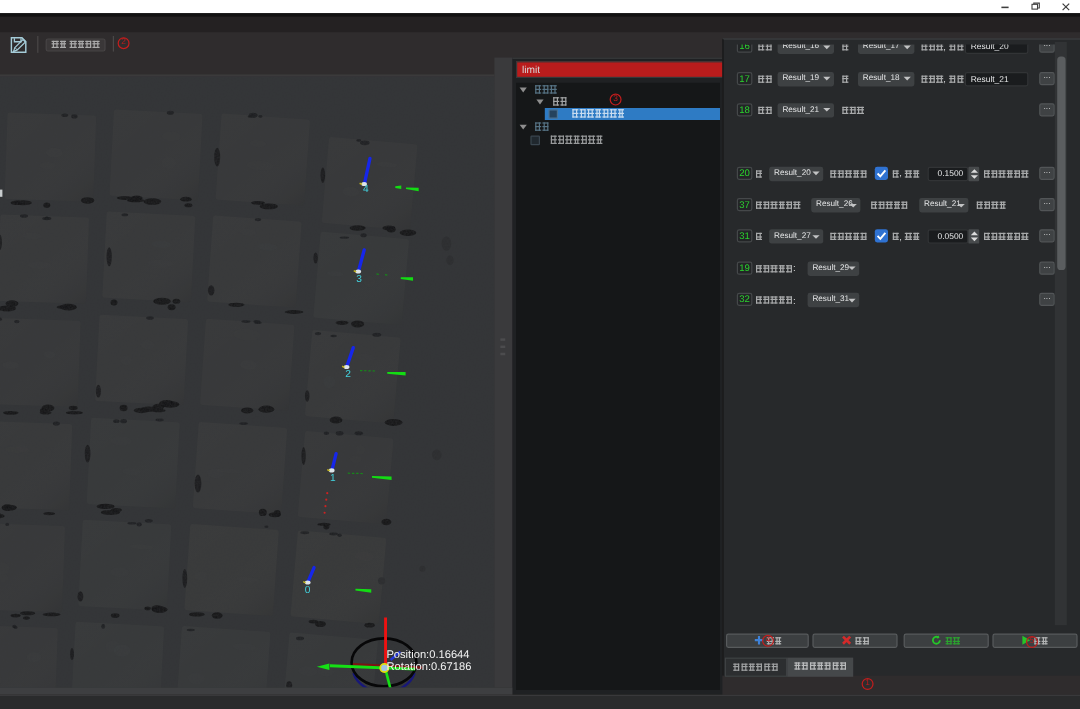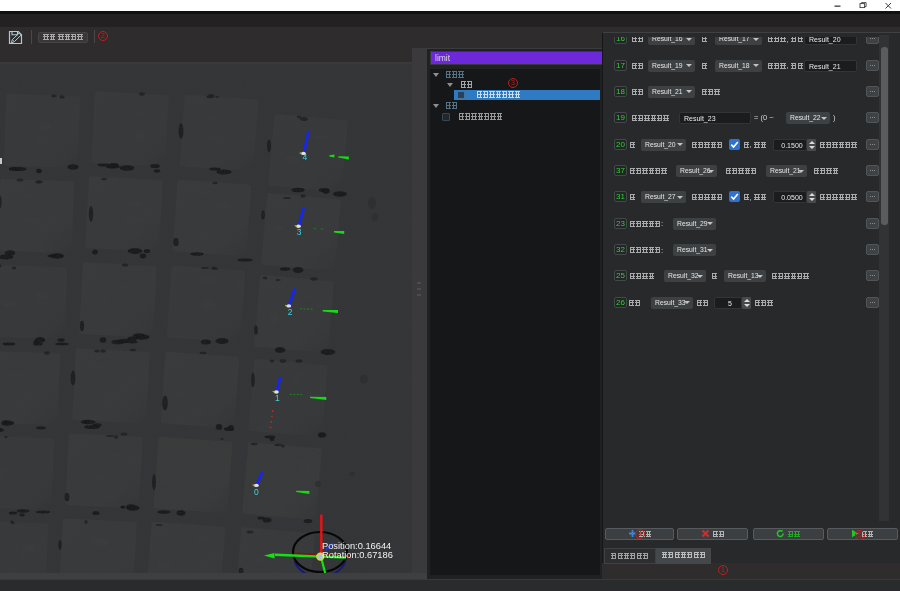--- a/index.html
+++ b/index.html
@@ -20,21 +20,21 @@
 #tool{position:absolute;left:0;top:27px;width:900px;height:37px;background:#2f2c2d}
 #tbtn{position:absolute;left:38px;top:31.5px;width:50px;height:11px;background:#3a3738;
   border:1px solid #474445;border-radius:2px;color:#d2d2d2;text-align:center;line-height:9px}
 .vsep{position:absolute;width:1px;background:#4a4848}
 
 #vpwrap{position:absolute;left:0;top:64px;width:412px;height:509px;background:#333537}
 #vptop{position:absolute;left:0;top:62px;width:412px;height:2px;background:#3b3a3b}
 #split{position:absolute;left:412px;top:48px;width:15px;height:525px;background:#3a3a3c}
 
 #mid{position:absolute;left:427px;top:48px;width:175px;height:531px;background:#1f2123;border-top:1px solid #3a3c3e}
-#search{position:absolute;left:3px;top:2px;width:194px;height:14px;background:#6d28d9;border:1px solid #36383a;
+#search{position:absolute;left:3px;top:2px;width:194px;height:14px;background:#b91c1c;border:1px solid #36383a;
   color:#d8dada;font-size:8.5px;line-height:12px;padding-left:4px}
 #tree{position:absolute;left:3px;top:20px;width:170px;height:506px;background:#151718;color:#d5d7d8;font-size:8px}
 .trow{position:absolute;left:0;width:170px;height:10px;line-height:10px}
 .tarr{position:absolute;width:0;height:0;border-left:3.5px solid transparent;border-right:3.5px solid transparent;
   border-top:4.5px solid #8e8e8e;top:3px}
 .steel{color:#6d94ab}
 .cbx{position:absolute;width:8px;height:8px;top:1px;border-radius:1px}
 
 #right{position:absolute;left:602px;top:32px;width:298px;height:531px;background:#27292b;
   border-top:1px solid #3e4042;border-left:1px solid #161616}
@@ -525,29 +525,20 @@
         <div class="inp" style="left:190px;top:0px;width:53px">Result_21</div>
         <div class="dots">...</div>
       </div>
       <div class="rrow" style="top:48.9px">
         <div class="badge">18</div>
         <div class="ct" style="left:17px;top:1.5px"><i class="h"></i><i class="h"></i></div>
         <div class="combo" style="left:34px;top:0px;width:47px"><span>Result_21</span><b class="ar"></b></div>
         <div class="ct" style="left:87px;top:1.5px"><i class="h"></i><i class="h"></i><i class="h"></i></div>
         <div class="dots">...</div>
       </div>
-      <div class="rrow" style="top:75.3px">
-        <div class="badge">19</div>
-        <div class="ct" style="left:17px;top:1.5px"><i class="h"></i><i class="h"></i><i class="h"></i><i class="h"></i><i class="h"></i><i class="h"></i></div>
-        <div class="inp" style="left:65px;top:0px;width:72px">Result_23</div>
-        <div class="lt" style="left:140px;top:1px">= (0 ~</div>
-        <div class="combo" style="left:172px;top:0px;width:44px"><span>Result_22</span><b class="ar"></b></div>
-        <div class="lt" style="left:219px;top:1px">)</div>
-        <div class="dots">...</div>
-      </div>
       <div class="rrow" style="top:101.6px">
         <div class="badge">20</div>
         <div class="ct" style="left:15px;top:1.5px"><i class="h"></i></div>
         <div class="combo" style="left:27px;top:0px;width:45px"><span>Result_20</span><b class="ar"></b></div>
         <div class="ct" style="left:77px;top:1.5px"><i class="h"></i><i class="h"></i><i class="h"></i><i class="h"></i><i class="h"></i></div>
         <div class="chk" style="left:115px;top:0px"><svg width="11" height="11" viewBox="0 0 11 11">
             <path d="M2.3 5.6 L4.6 8 L8.8 3" stroke="#fff" stroke-width="1.6" fill="none"></path>
           </svg></div>
         <div class="ct" style="left:129px;top:1.5px"><i class="h"></i>, <i class="h"></i><i class="h"></i></div>
         <div class="inp" style="left:159px;top:0px;width:34px;text-align:center">0.1500</div>
@@ -578,51 +569,29 @@
         <div class="ct" style="left:129px;top:1.5px"><i class="h"></i>, <i class="h"></i><i class="h"></i></div>
         <div class="inp" style="left:159px;top:0px;width:34px;text-align:center">0.0500</div>
         <div class="spn" style="left:193px;top:0px">
           <b class="su"></b>
           <b class="sd"></b>
         </div>
         <div class="ct" style="left:205px;top:1.5px"><i class="h"></i><i class="h"></i><i class="h"></i><i class="h"></i><i class="h"></i><i class="h"></i></div>
         <div class="dots">...</div>
       </div>
       <div class="rrow" style="top:180.7px">
-        <div class="badge">23</div>
+        <div class="badge">19</div>
         <div class="ct" style="left:15px;top:1.5px"><i class="h"></i><i class="h"></i><i class="h"></i><i class="h"></i><i class="h"></i>:</div>
         <div class="combo" style="left:59px;top:0px;width:43px"><span>Result_29</span><b class="ar"></b></div>
         <div class="dots">...</div>
       </div>
       <div class="rrow" style="top:207.0px">
         <div class="badge">32</div>
         <div class="ct" style="left:15px;top:1.5px"><i class="h"></i><i class="h"></i><i class="h"></i><i class="h"></i><i class="h"></i>:</div>
         <div class="combo" style="left:59px;top:0px;width:43px"><span>Result_31</span><b class="ar"></b></div>
-        <div class="dots">...</div>
-      </div>
-      <div class="rrow" style="top:233.4px">
-        <div class="badge">25</div>
-        <div class="ct" style="left:15px;top:1.5px"><i class="h"></i><i class="h"></i><i class="h"></i><i class="h"></i></div>
-        <div class="combo" style="left:50px;top:0px;width:42px"><span>Result_32</span><b class="ar"></b></div>
-        <div class="ct" style="left:97px;top:1.5px"><i class="h"></i></div>
-        <div class="combo" style="left:110px;top:0px;width:42px"><span>Result_13</span><b class="ar"></b></div>
-        <div class="ct" style="left:157px;top:1.5px"><i class="h"></i><i class="h"></i><i class="h"></i><i class="h"></i><i class="h"></i><i class="h"></i></div>
-        <div class="dots">...</div>
-      </div>
-      <div class="rrow" style="top:259.7px">
-        <div class="badge">26</div>
-        <div class="ct" style="left:14px;top:1.5px"><i class="h"></i><i class="h"></i></div>
-        <div class="combo" style="left:37px;top:0px;width:42px"><span>Result_33</span><b class="ar"></b></div>
-        <div class="ct" style="left:82px;top:1.5px"><i class="h"></i><i class="h"></i></div>
-        <div class="inp" style="left:100px;top:0px;width:28px;text-align:center">5</div>
-        <div class="spn" style="left:128px;top:0px">
-          <b class="su"></b>
-          <b class="sd"></b>
-        </div>
-        <div class="ct" style="left:140px;top:1.5px"><i class="h"></i><i class="h"></i><i class="h"></i></div>
         <div class="dots">...</div>
       </div>
     </div>
   <div id="sbtrack"></div>
     <div id="sbthumb"></div>
   <div class="bbtn" style="left:2px;width:69px"><svg width="9" height="9" viewBox="0 0 9 9" style="vertical-align:-1.5px">
         <path d="M4.5 1 v7 M1 4.5 h7" stroke="#3f82d8" stroke-width="1.8"></path>
       </svg> <i class="h"></i><i class="h"></i></div>
   <div class="bbtn" style="left:74.3px;width:71px"><svg width="9" height="9" viewBox="0 0 9 9" style="vertical-align:-1.5px">
         <path d="M1.5 1.5 l6 6 M7.5 1.5 l-6 6" stroke="#d42a2a" stroke-width="2.2"></path>

